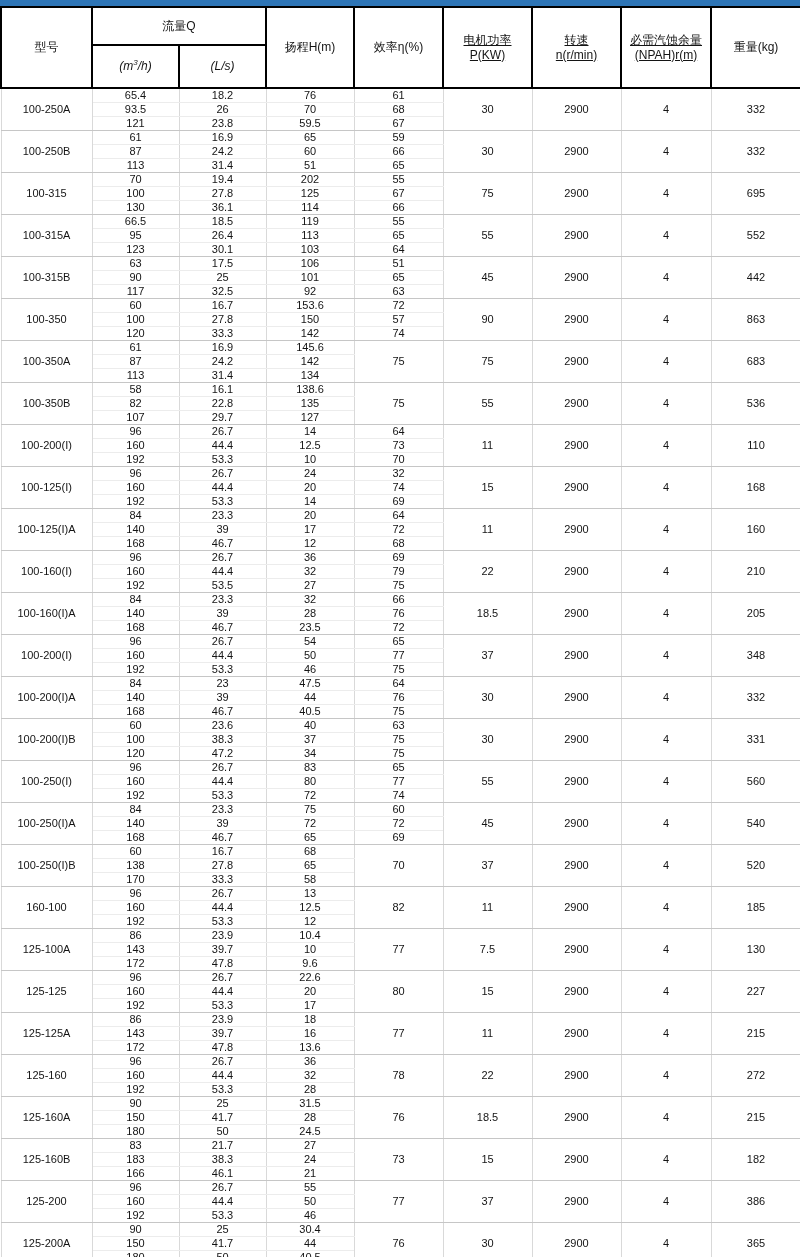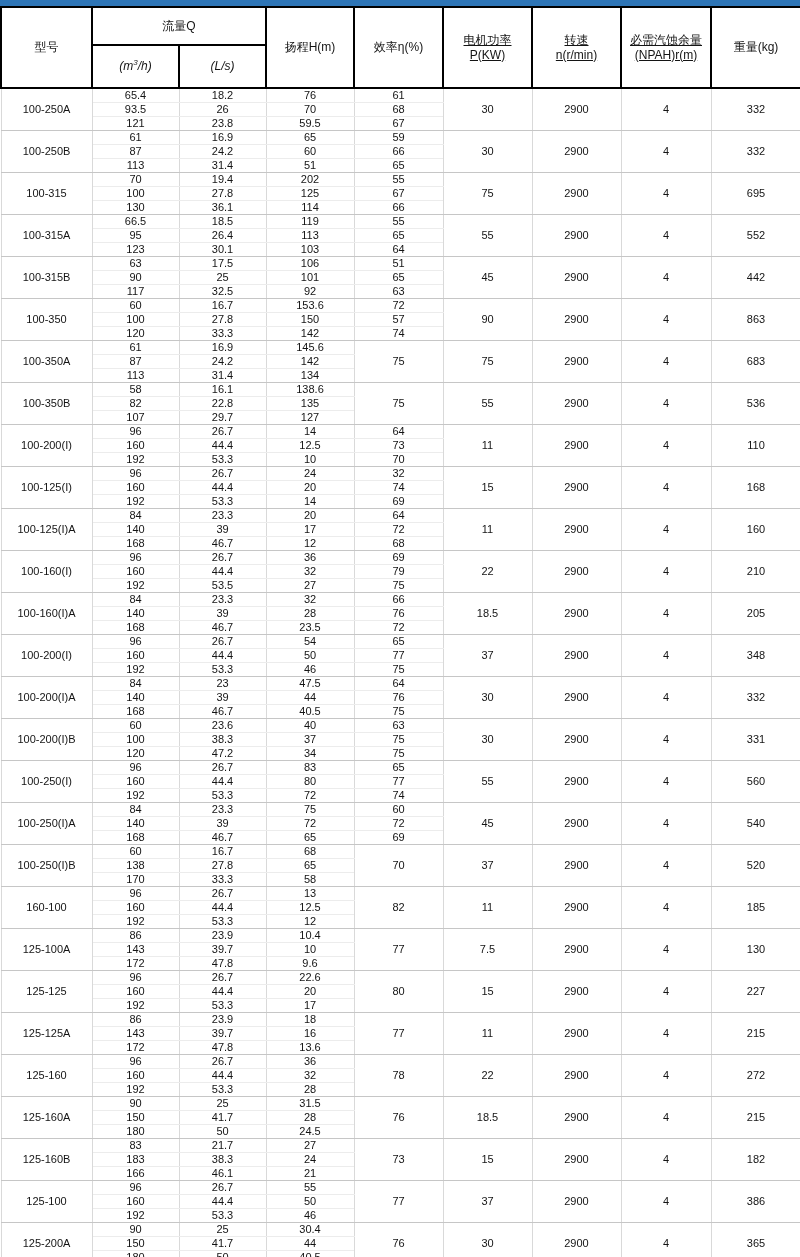--- a/index.html
+++ b/index.html
@@ -636,21 +636,21 @@
         <td class="r-in">183</td>
         <td class="r-in">38.3</td>
         <td class="r-in">24</td>
       </tr>
       <tr>
         <td class="r-end">166</td>
         <td class="r-end">46.1</td>
         <td class="r-end">21</td>
       </tr>
       <tr>
-        <td rowspan="3" class="r-end model">125-100</td>
+        <td rowspan="3" class="r-end model">125-200</td>
         <td class="r-in">96</td>
         <td class="r-in">26.7</td>
         <td class="r-in">55</td>
         <td rowspan="3" class="r-end">77</td>
         <td rowspan="3" class="r-end">37</td>
         <td rowspan="3" class="r-end">2900</td>
         <td rowspan="3" class="r-end">4</td>
         <td rowspan="3" class="r-end">386</td>
       </tr>
       <tr>

